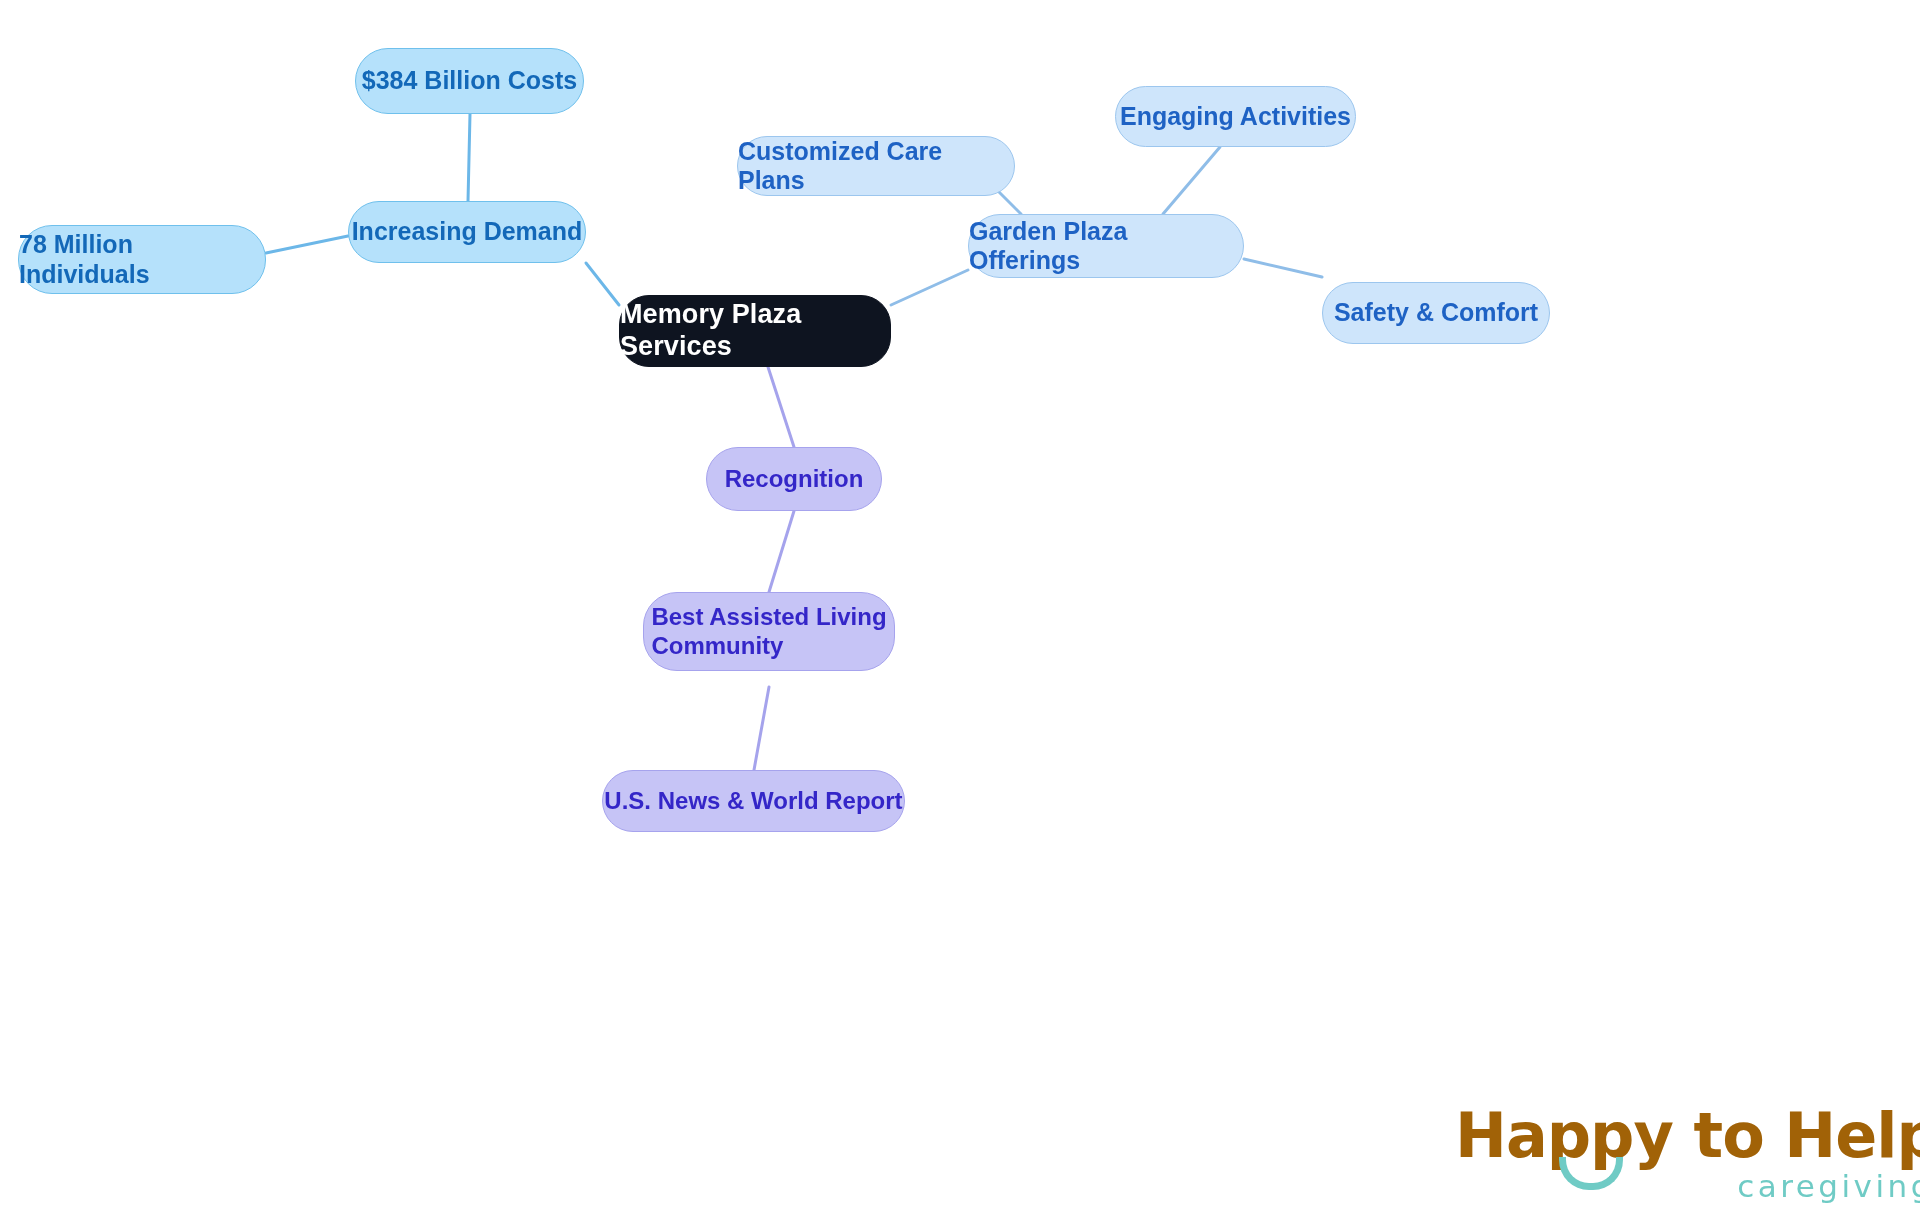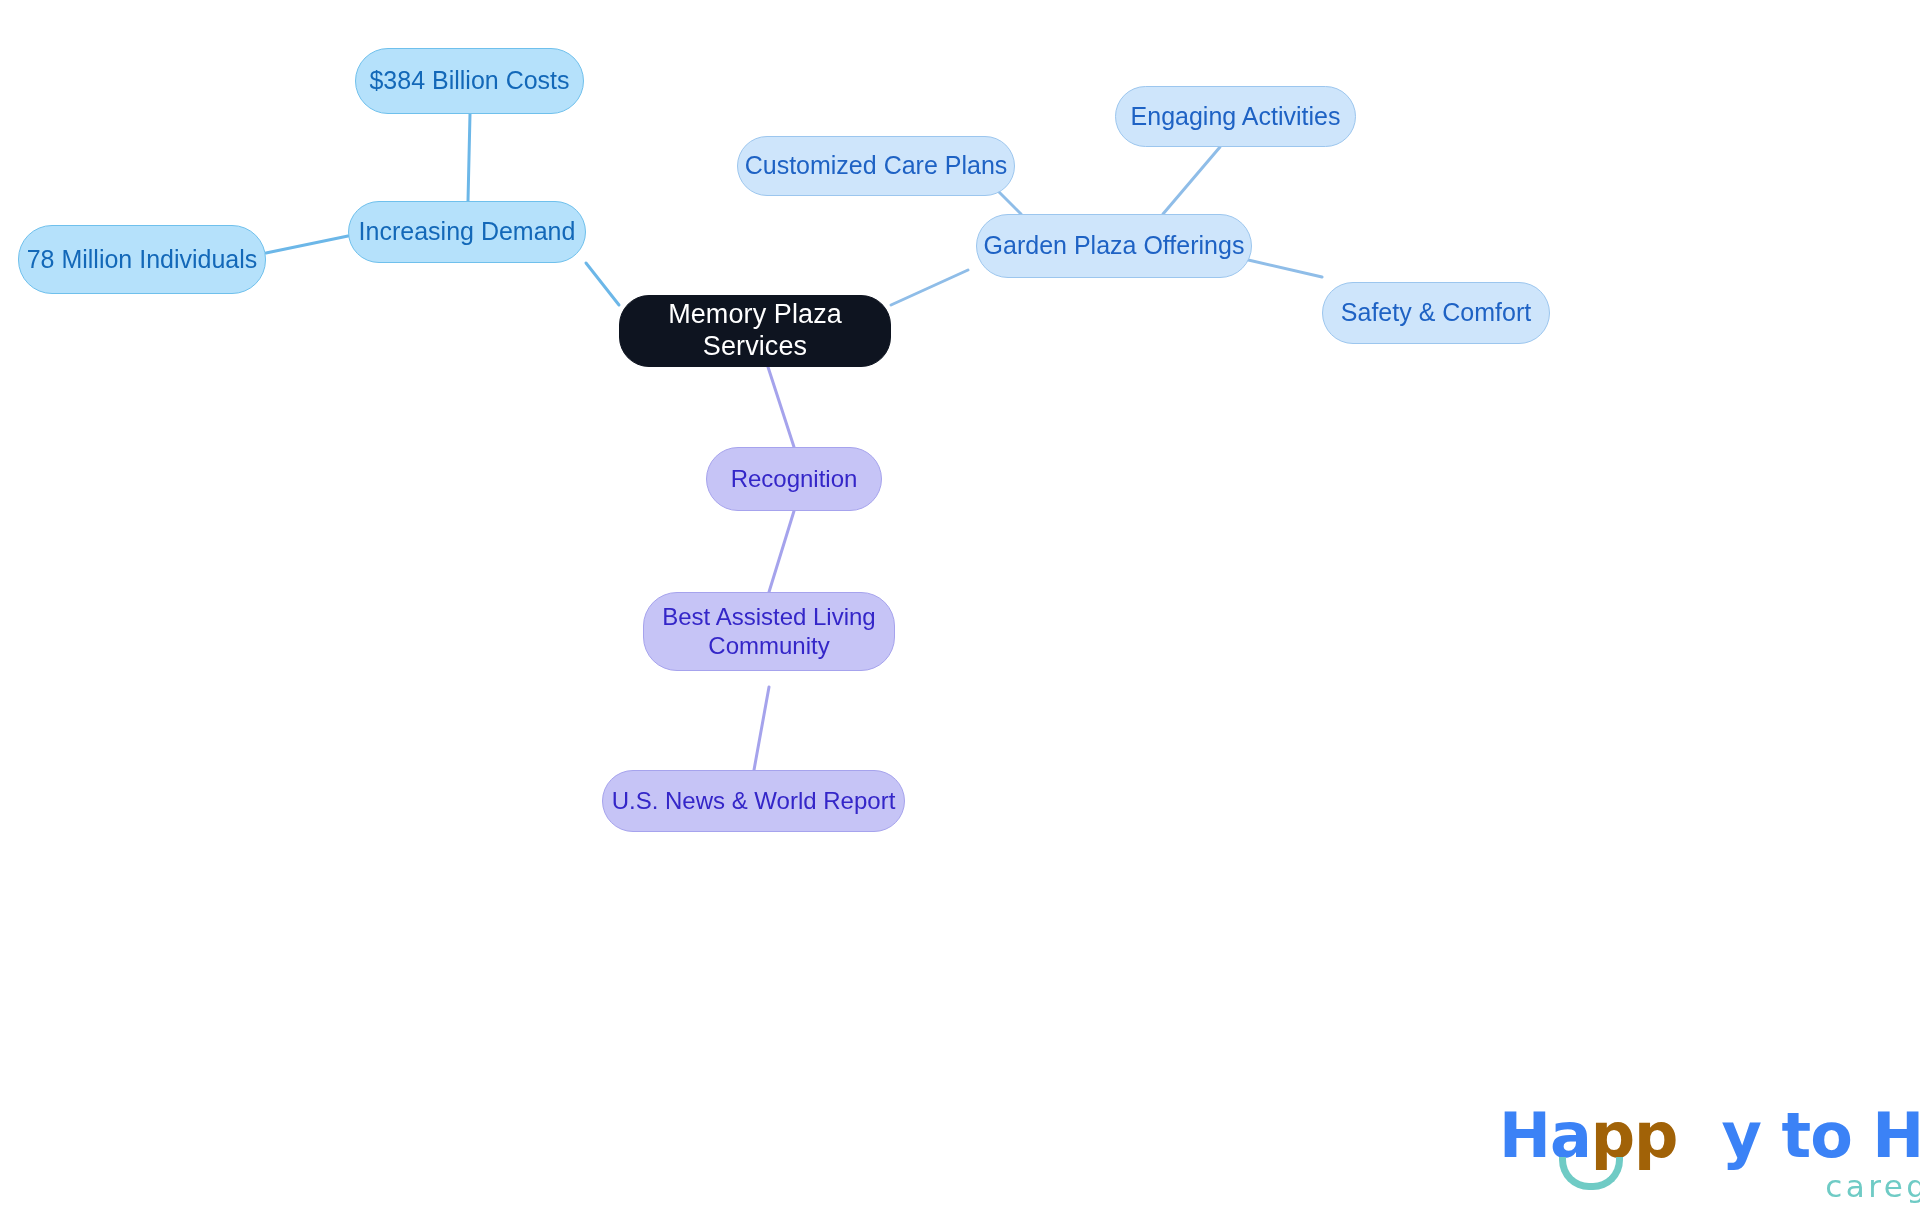--- a/index.html
+++ b/index.html
@@ -23,27 +23,28 @@
     top: 0;
     width: 1920px;
     height: 1215px;
   }
   .node {
     position: absolute;
     box-sizing: border-box;
     display: flex;
     align-items: center;
     justify-content: center;
-    text-align: center;
+    text-align: left;
     border-radius: 34px;
     border-style: solid;
     border-width: 1.5px;
     line-height: 1.18;
     white-space: pre-line;
     z-index: 3;
+    font-weight: bold;
   }
   .node.root {
     background: #0E1420;
     border-color: #0E1420;
     color: #ffffff;
     border-radius: 30px;
     font-size: 27px;
     letter-spacing: 0.1px;
   }
   .node.blue-a {
@@ -72,21 +73,21 @@
   }
   .logo-main {
     font-family: "DejaVu Sans", sans-serif;
     font-weight: bold;
     font-size: 62px;
     letter-spacing: -1px;
     line-height: 1;
     white-space: nowrap;
     position: relative;
   }
-  .logo-coral { color: #3b82f6; margin-left: 44px; }
+  .logo-coral { color: #a16207; }
   .logo-teal { color: #a16207; }
   .logo-sub {
     font-family: "DejaVu Sans", sans-serif;
     font-size: 31px;
     color: #6FCBC5;
     letter-spacing: 3.5px;
     line-height: 1;
     text-align: right;
     margin-top: 4px;
     padding-right: 6px;
@@ -120,21 +121,21 @@
       <line x1="768" y1="367" x2="794" y2="447" stroke="#A5A3EC" stroke-width="3" stroke-linecap="round"></line>
       <line x1="794" y1="511" x2="769" y2="592" stroke="#A5A3EC" stroke-width="3" stroke-linecap="round"></line>
       <line x1="769" y1="687" x2="754" y2="770" stroke="#A5A3EC" stroke-width="3" stroke-linecap="round"></line>
     </svg>
 
   <div id="nodes">
       <div class="node root" style="left: 619px; top: 295px; width: 272px; height: 72px;">Memory Plaza Services</div>
       <div class="node blue-a" style="left: 348px; top: 201px; width: 238px; height: 62px;">Increasing Demand</div>
       <div class="node blue-a" style="left: 355px; top: 48px; width: 229px; height: 66px;">$384 Billion Costs</div>
       <div class="node blue-a" style="left: 18px; top: 225px; width: 248px; height: 69px;">78 Million Individuals</div>
-      <div class="node blue-b" style="left: 968px; top: 214px; width: 276px; height: 64px; margin-left: 8px;">Garden Plaza Offerings</div>
+      <div class="node blue-b" style="left: 968px; top: 214px; width: 276px; height: 64px;">Garden Plaza Offerings</div>
       <div class="node blue-b" style="left: 737px; top: 109px; width: 278px; height: 60px; margin-top: 27px;">Customized Care Plans</div>
       <div class="node blue-b" style="left: 1115px; top: 86px; width: 241px; height: 61px;">Engaging Activities</div>
       <div class="node blue-b" style="left: 1322px; top: 248px; width: 228px; height: 62px; margin-top: 34px;">Safety &amp; Comfort</div>
       <div class="node purple" style="left: 706px; top: 447px; width: 176px; height: 64px;">Recognition</div>
       <div class="node purple" style="left: 643px; top: 592px; width: 252px; height: 79px;">Best Assisted Living
 Community</div>
       <div class="node purple" style="left: 602px; top: 770px; width: 303px; height: 62px;">U.S. News &amp; World Report</div>
     </div>
 
   <div id="logo" style="left:1455px; top:1105px;">

